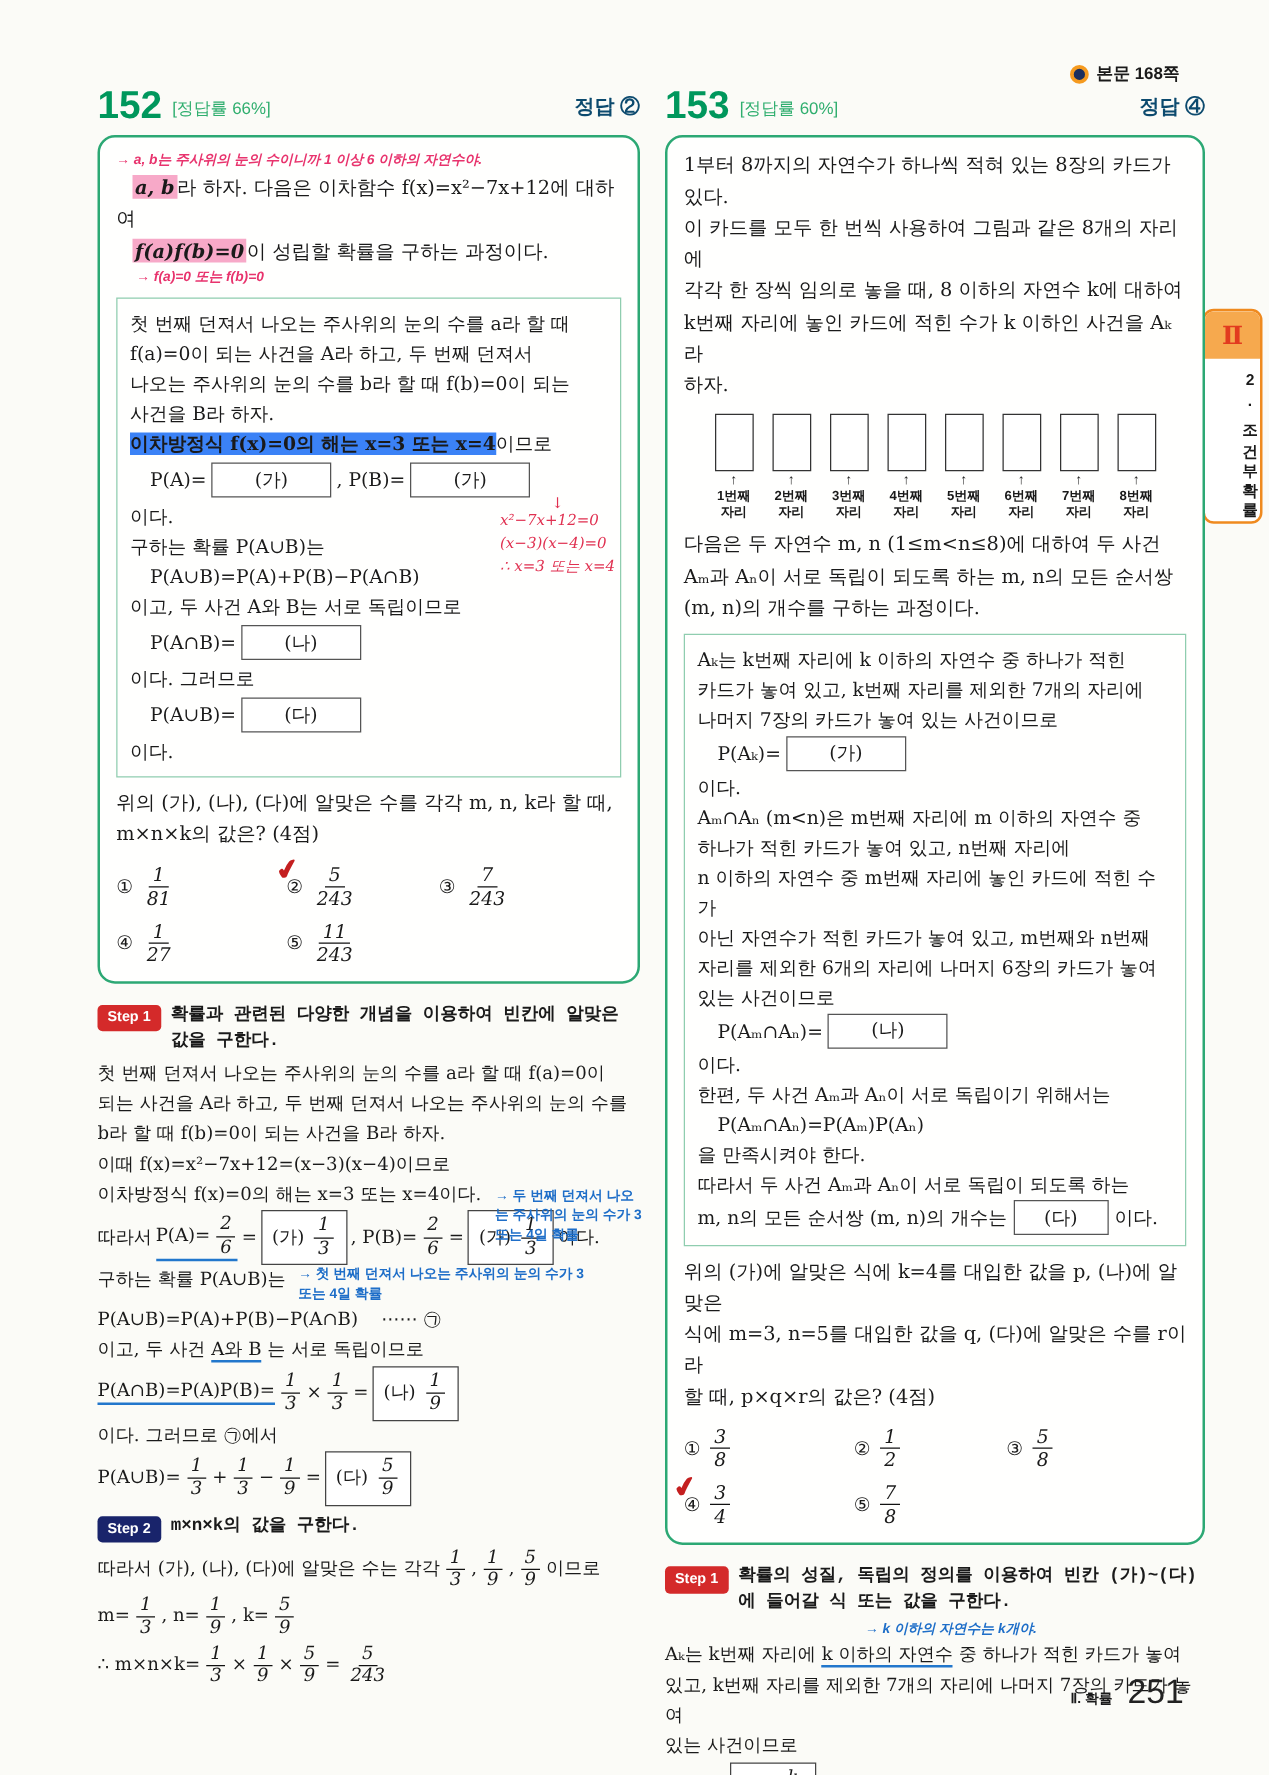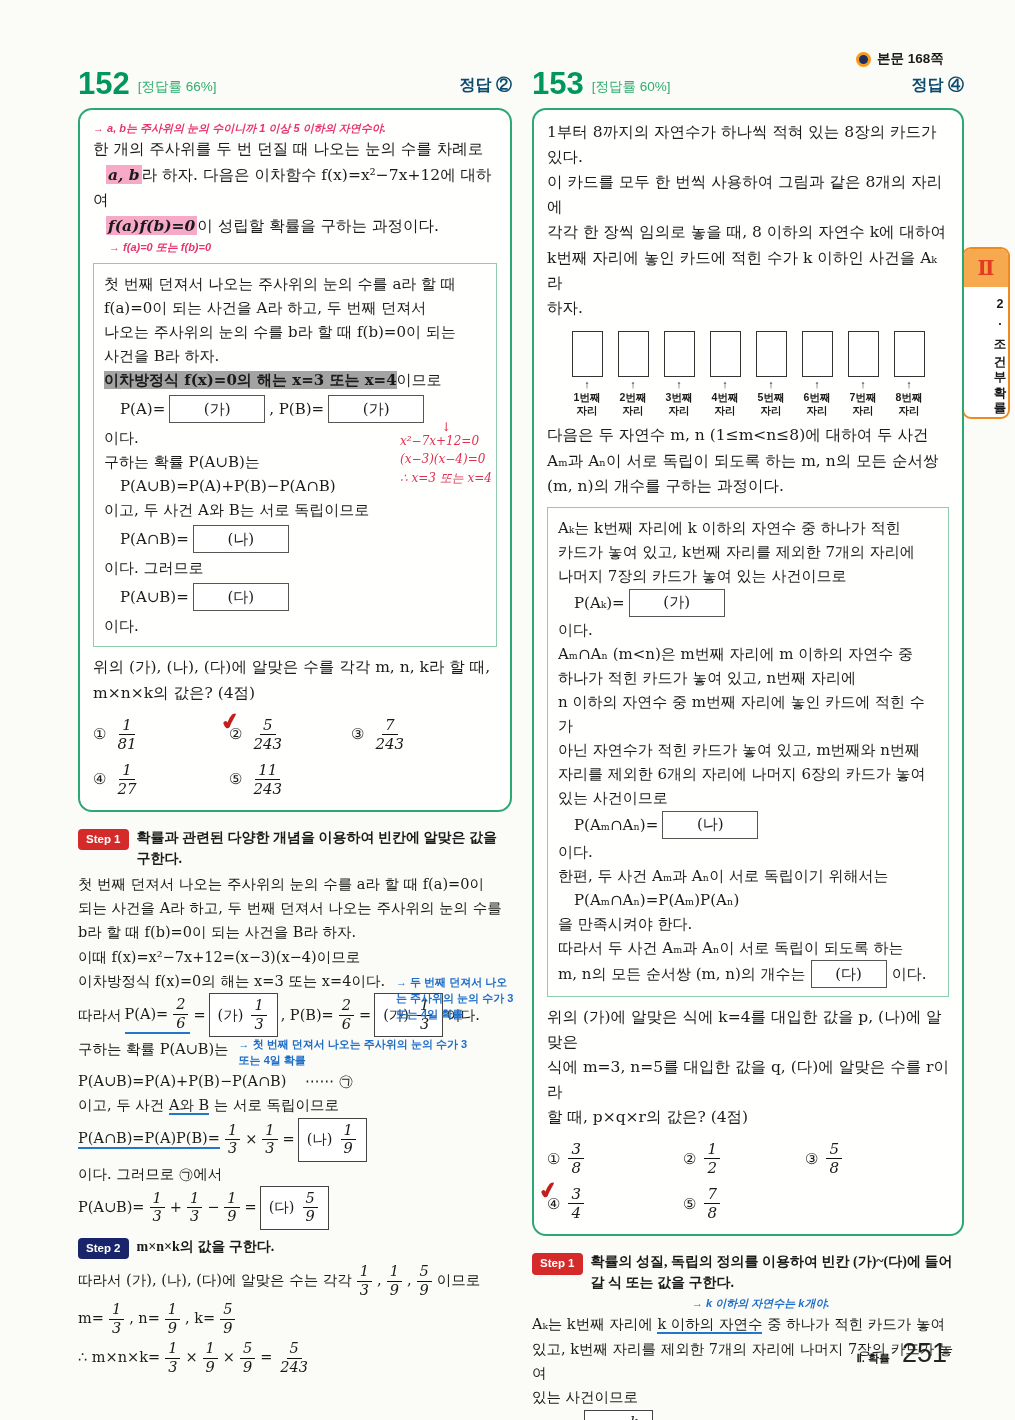--- a/index.html
+++ b/index.html
@@ -18,21 +18,21 @@
   
   .qbox{margin-top:9px;border:2px solid #2ca874;border-radius:14px;background:#fffffe;padding:10px 13px 12px 13px;}
   .qline{font-size:15.5px;line-height:1.62;}
   .hl{background:#f7a9c8;padding:0 2px;font-style:italic;font-weight:bold;margin-left:13px;}
   .note-pink{color:#e8336d;font-family:"Liberation Sans",sans-serif;font-weight:bold;font-size:11px;line-height:1.5;}
   .note-blue{color:#1e6ec8;font-family:"Liberation Sans",sans-serif;font-weight:bold;font-size:11px;line-height:1.45;}
   .arrow{font-weight:bold;}
 
   .inner{border:1.2px solid #8fcdaf;margin:8px 0;padding:8px 10px;position:relative;font-size:15px;}
   .inner .bl{line-height:1.6;}
-  .hl-line{background:#a3a3a3;display:inline;font-weight:bold;}
+  .hl-line{background:#3b82f6;display:inline;font-weight:bold;}
   .eqrow{display:flex;align-items:center;gap:4px;padding-left:16px;min-height:34px;}
   .blank{display:inline-flex;align-items:center;justify-content:center;gap:5px;border:1px solid #555;
          background:#fff;min-width:78px;min-height:24px;padding:1px 8px;}
   .rednotes{position:absolute;right:4px;top:160px;color:#e03050;font-size:12px;line-height:1.55;font-style:italic;text-align:left;}
   .rednotes .dn{font-style:normal;text-align:center;line-height:.6;}
 
   
   .frac{display:inline-flex;flex-direction:column;align-items:center;vertical-align:middle;margin:0 2px;font-style:italic;}
   .frac .fn{border-bottom:1.2px solid #111;padding:0 3px;line-height:1.2;}
   .frac .fd{line-height:1.2;padding:0 3px;}
@@ -43,21 +43,21 @@
   .choice{display:flex;align-items:center;gap:6px;font-size:15px;position:relative;}
   .c1{width:136px;} .c2{width:122px;}
   .check{position:absolute;left:-8px;top:-8px;color:#c41f1f;font-size:22px;transform:rotate(-12deg);font-weight:bold;}
 
   
   .sol{margin-top:15px;position:relative;font-size:14.5px;}
   .steprow{display:flex;gap:8px;align-items:flex-start;line-height:1.5;margin-bottom:3px;}
   .badge{flex:0 0 auto;color:#fff;font-family:"Liberation Sans",sans-serif;font-size:11.5px;font-weight:bold;
          padding:2px 8px;border-radius:4px;margin-top:2px;}
   .b-red{background:#d42a2a;} .b-navy{background:#19246b;}
-  .steptitle{font-family:Liberation Serif, serif;font-weight:bold;font-size:14px;}
+  .steptitle{font-family:Liberation Mono, monospace;font-weight:bold;font-size:14px;}
   .sline{line-height:1.68;}
   .seq{display:flex;align-items:center;gap:3px;min-height:42px;line-height:1.2;}
   .ul-blue{border-bottom:2px solid #2277cc;}
   .boxed{display:inline-flex;align-items:center;gap:6px;border:1px solid #444;background:#fff;padding:3px 8px;}
 
   
   .diagram{display:flex;justify-content:center;gap:10px;margin:10px 0 6px 0;}
   .dcol{display:flex;flex-direction:column;align-items:center;width:36px;}
   .dcard{width:29px;height:44px;border:1.5px solid #333;background:#fff;}
   .darrow{font-size:11px;line-height:1.3;color:#222;font-family:"Liberation Sans",sans-serif;}
@@ -95,23 +95,22 @@
 <div class="col col-left">
   <div class="phead">
     <span class="pnum">152</span>
     <span class="prate">[정답률 66%]</span>
     <span class="pans">정답 ②</span>
   </div>
 
   <div class="qbox">
     <div class="note-pink">
       <span class="arrow">→</span>
-      <span class="it">a, b는 주사위의 눈의 수이니까 1 이상 5 이하의 자연수야.</span>
-    </div>
-    <div class="qline">한 개의 주사위를 두 번 던질 때 나오는 눈의 수를 차례로</div>
+      <span class="it">a, b는 주사위의 눈의 수이니까 1 이상 6 이하의 자연수야.</span>
+    </div>
     <div class="qline">
       <span class="hl">a, b</span><span>라 하자. 다음은 이차함수 f(x)=x²−7x+12에 대하여</span>
     </div>
     <div class="qline">
       <span class="hl">f(a)f(b)=0</span><span>이 성립할 확률을 구하는 과정이다.</span>
     </div>
     <div class="note-pink" style="margin-left:16px;">
       <span class="arrow">→</span>
       <span class="it">f(a)=0 또는 f(b)=0</span>
     </div>

